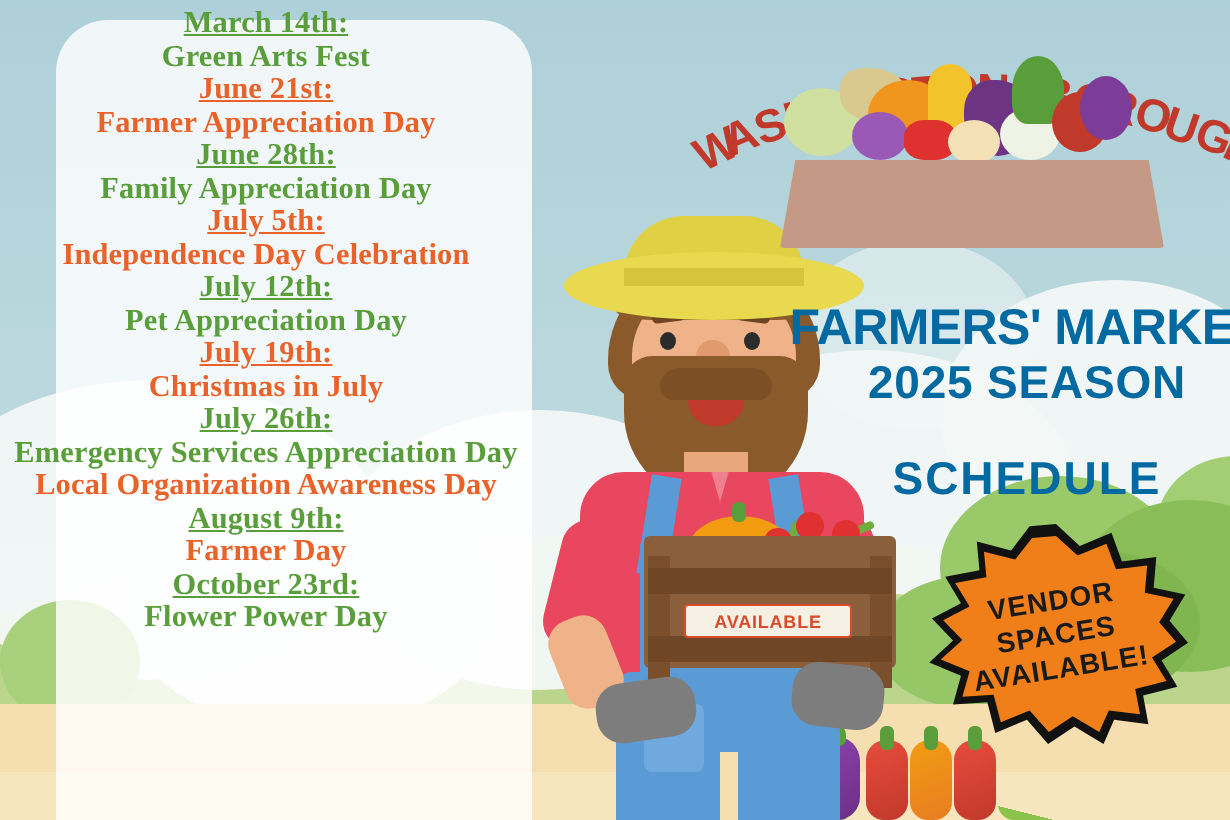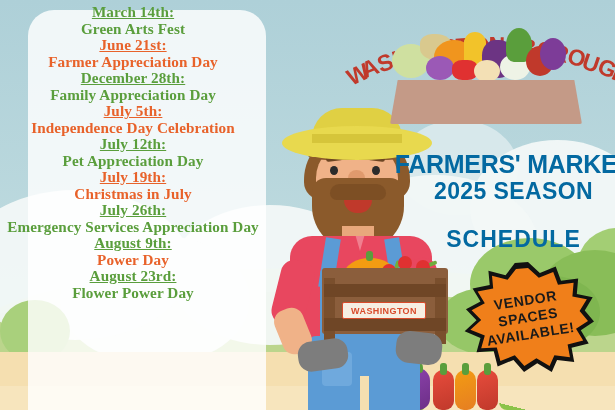--- a/index.html
+++ b/index.html
@@ -288,21 +288,21 @@
     <div class="tomato" style="left:108px;top:12px;"></div>
     <div class="tomato" style="left:88px; top:18px;"></div>
     <div class="tomato" style="left:104px;top:28px;"></div>
     <div class="tomato" style="left:70px; top:24px;"></div>
     <div class="layer" id="crate-body">
       <div class="crate-post p1"></div>
       <div class="crate-post p2"></div>
       <div class="slat s1"></div>
       <div class="slat s2"></div>
     </div>
-    <div class="layer" id="crate-label">WASHINGTON</div>
+    <div class="layer" id="crate-label">AVAILABLE</div>
   </div>
 
   <div class="layer glove" id="glove-l" style="left:298px; top:340px;"></div>
   <div class="layer glove" id="glove-r" style="left:396px; top:332px;"></div>
 
   <div class="layer" id="borough">
       <span style="left: -6.78548px; top: 58.1077px; transform: rotate(-25deg);">W</span>
       <span style="left: 7.33251px; top: 51.9604px; transform: rotate(-22.0588deg);">A</span>
       <span style="left: 21.7473px; top: 46.5456px; transform: rotate(-19.1176deg);">S</span>
       <span style="left: 36.421px; top: 41.8775px; transform: rotate(-16.1765deg);">H</span>
@@ -360,29 +360,30 @@
       <span>AVAILABLE!</span>
     </div>
   </div>
 
   <div class="layer" id="panel"></div>
   <div class="layer" id="panel-inner">
       <div class="sched-line sched-date green">March 14th:</div>
       <div class="sched-line sched-event green">Green Arts Fest</div>
       <div class="sched-line sched-date orange">June 21st:</div>
       <div class="sched-line sched-event orange">Farmer Appreciation Day</div>
-      <div class="sched-line sched-date green">December 28th:</div>
+      <div class="sched-line sched-date green">June 28th:</div>
       <div class="sched-line sched-event green">Family Appreciation Day</div>
       <div class="sched-line sched-date orange">July 5th:</div>
       <div class="sched-line sched-event orange">Independence Day Celebration</div>
       <div class="sched-line sched-date green">July 12th:</div>
       <div class="sched-line sched-event green">Pet Appreciation Day</div>
       <div class="sched-line sched-date orange">July 19th:</div>
       <div class="sched-line sched-event orange">Christmas in July</div>
       <div class="sched-line sched-date green">July 26th:</div>
       <div class="sched-line sched-event green">Emergency Services Appreciation Day</div>
+      <div class="sched-line sched-event orange">Local Organization Awareness Day</div>
       <div class="sched-line sched-date green">August 9th:</div>
-      <div class="sched-line sched-event orange">Power Day</div>
-      <div class="sched-line sched-date green">August 23rd:</div>
+      <div class="sched-line sched-event orange">Farmer Day</div>
+      <div class="sched-line sched-date green">October 23rd:</div>
       <div class="sched-line sched-event green">Flower Power Day</div>
     </div>
 
 </div>
 
 </body></html>

